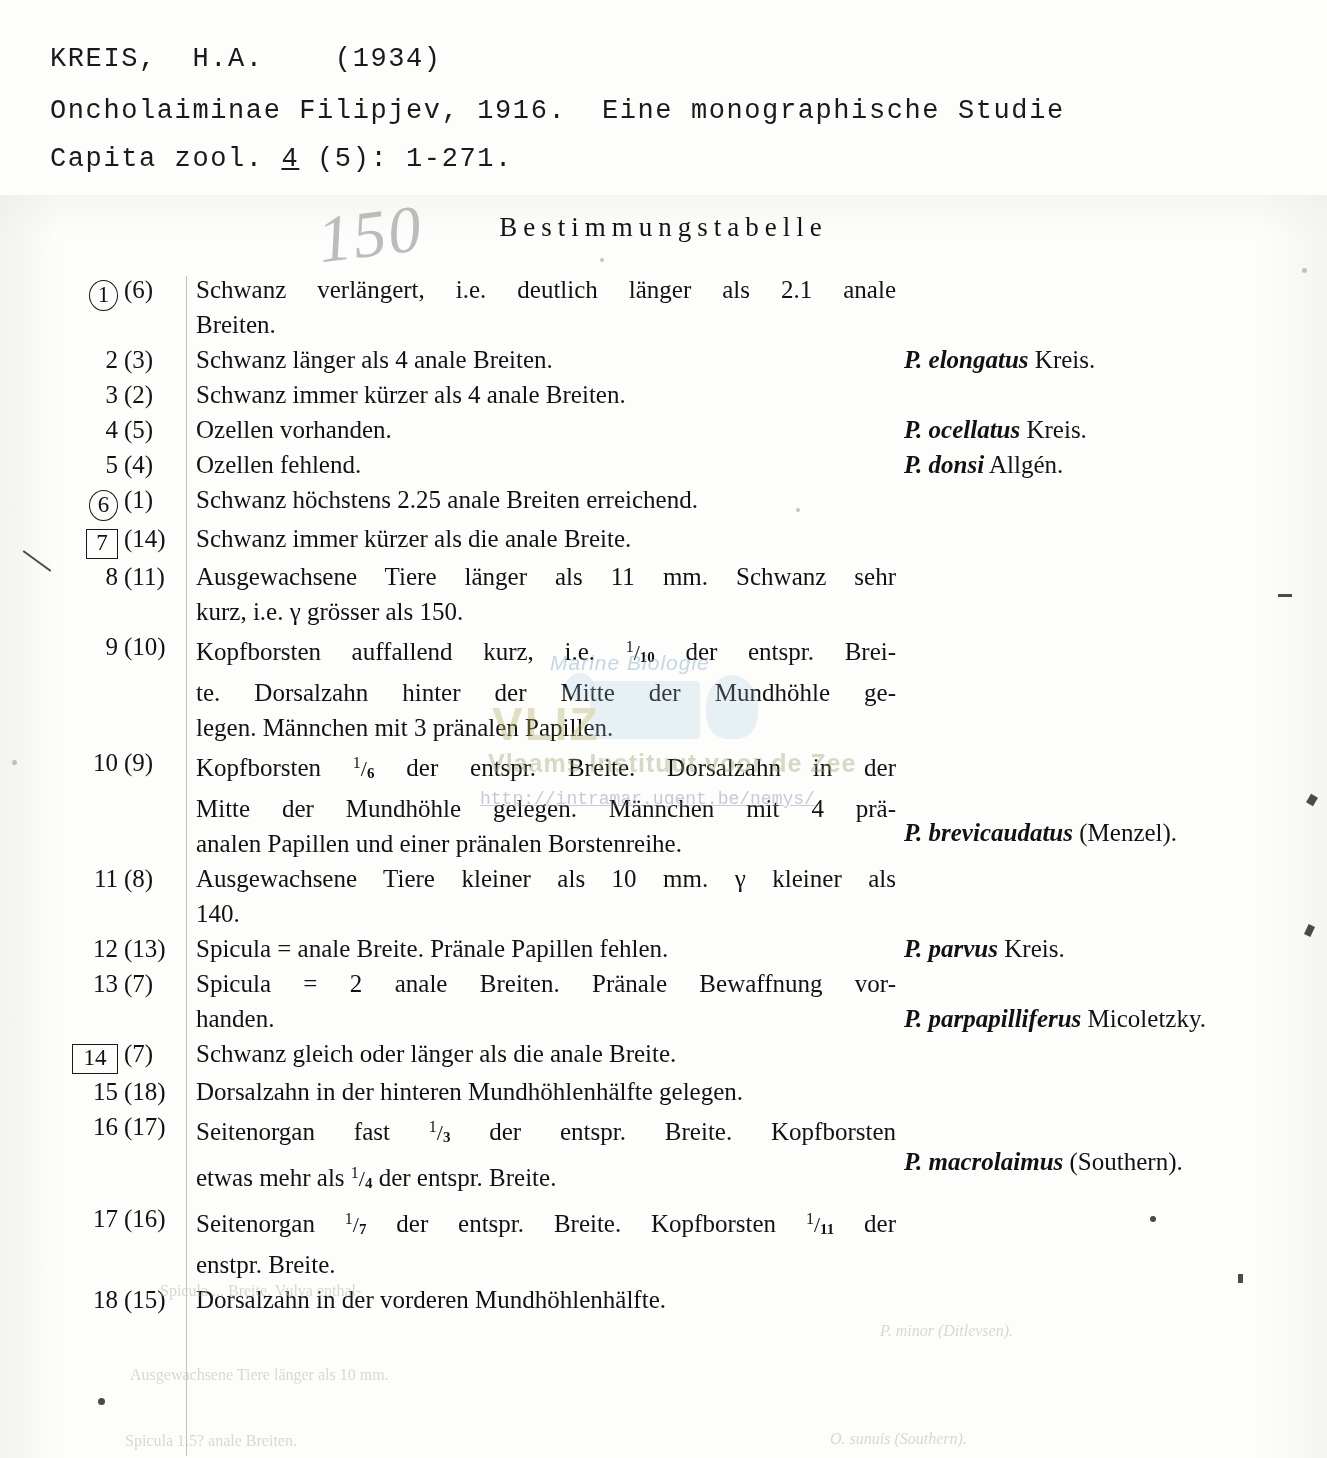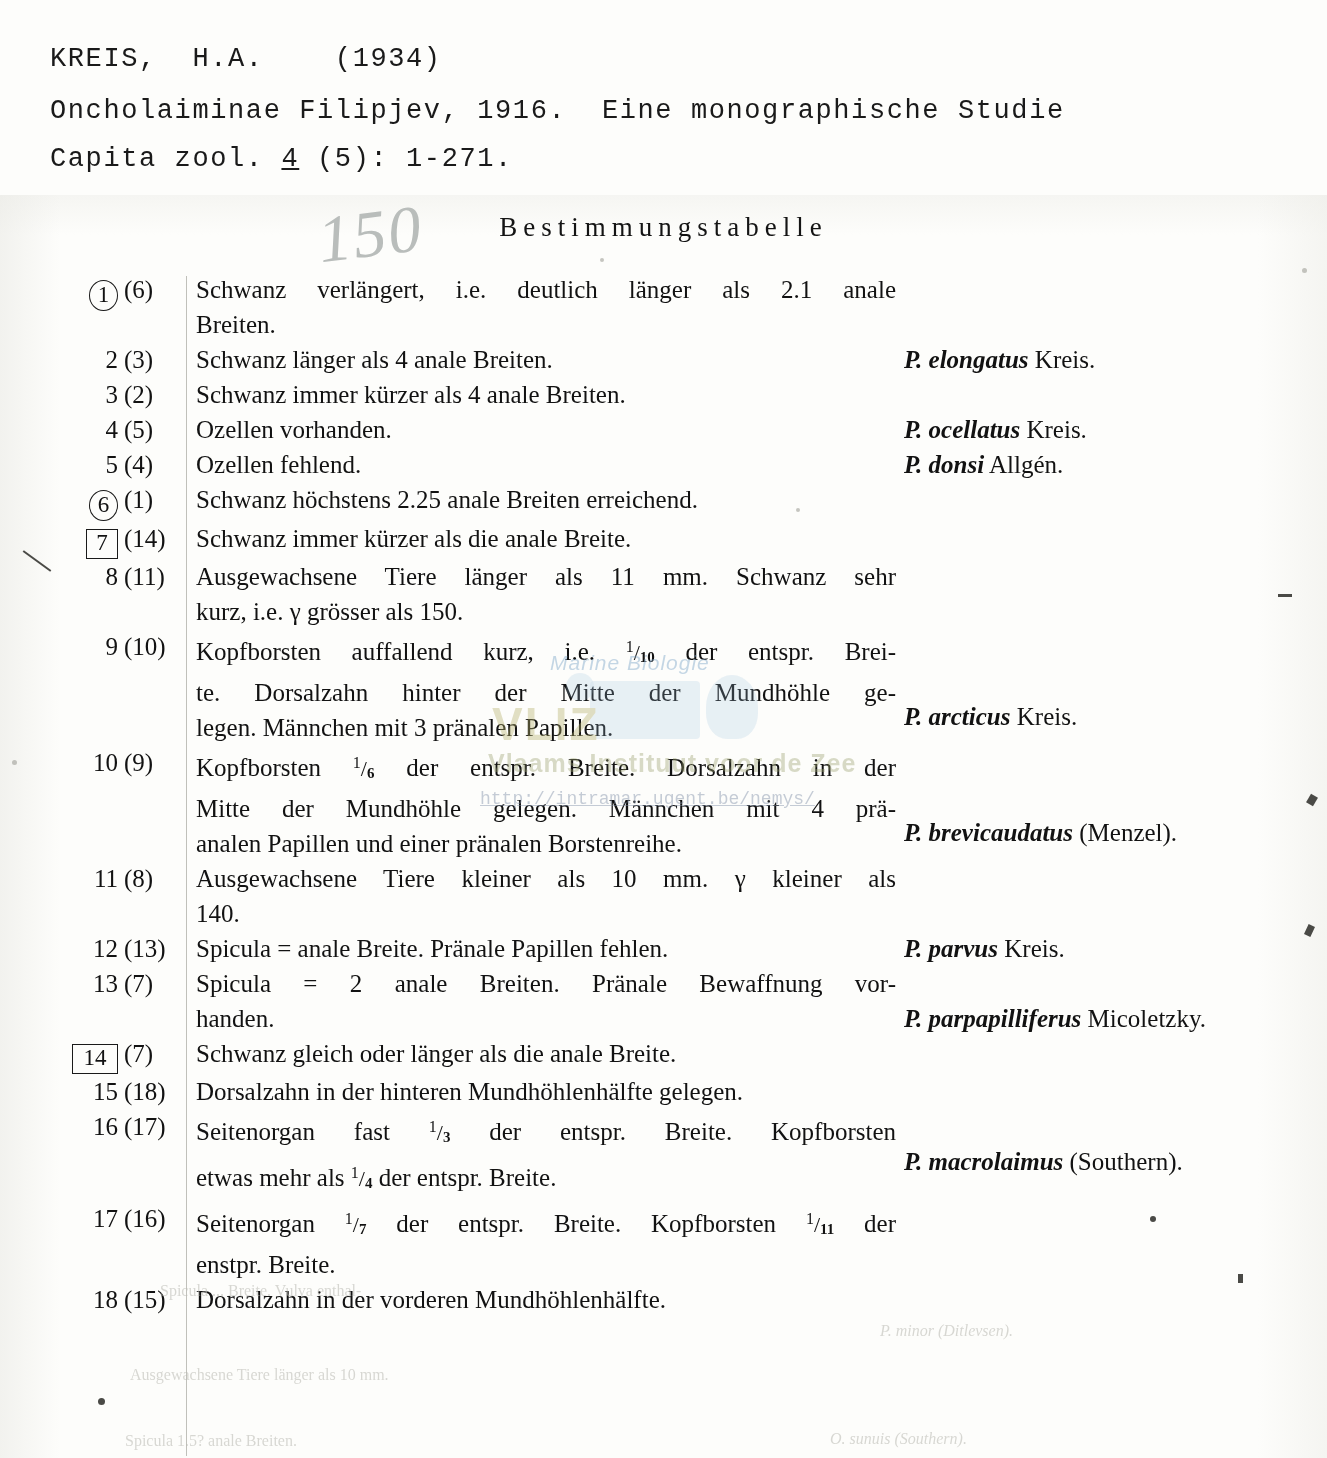--- a/index.html
+++ b/index.html
@@ -329,21 +329,20 @@
         <div class="sp">&nbsp;</div>
       </div>
       <div class="row">
         <div class="num">9</div>
         <div class="alt">(10)</div>
         <div class="txt">
           <div class="lj">Kopfborsten auffallend kurz, i.e. <span class="frac"><sup>1</sup><span class="bar">/</span><sub>10</sub></span> der entspr. Brei-</div>
           <div class="lj">te. Dorsalzahn hinter der Mitte der Mundhöhle ge-</div>
           <div class="l">legen. Männchen mit 3 pränalen Papillen.</div>
         </div>
-        <div class="sp" style="padding-top: 70px;"><i>P. arcticus</i> <span class="auth">Kreis.</span></div>
       </div>
       <div class="row">
         <div class="num">10</div>
         <div class="alt">(9)</div>
         <div class="txt">
           <div class="lj">Kopfborsten <span class="frac"><sup>1</sup><span class="bar">/</span><sub>6</sub></span> der entspr. Breite. Dorsalzahn in der</div>
           <div class="lj">Mitte der Mundhöhle gelegen. Männchen mit 4 prä-</div>
           <div class="l">analen Papillen und einer pränalen Borstenreihe.</div>
         </div>
         <div class="sp" style="padding-top: 70px;"><i>P. brevicaudatus</i> <span class="auth">(Menzel).</span></div>

